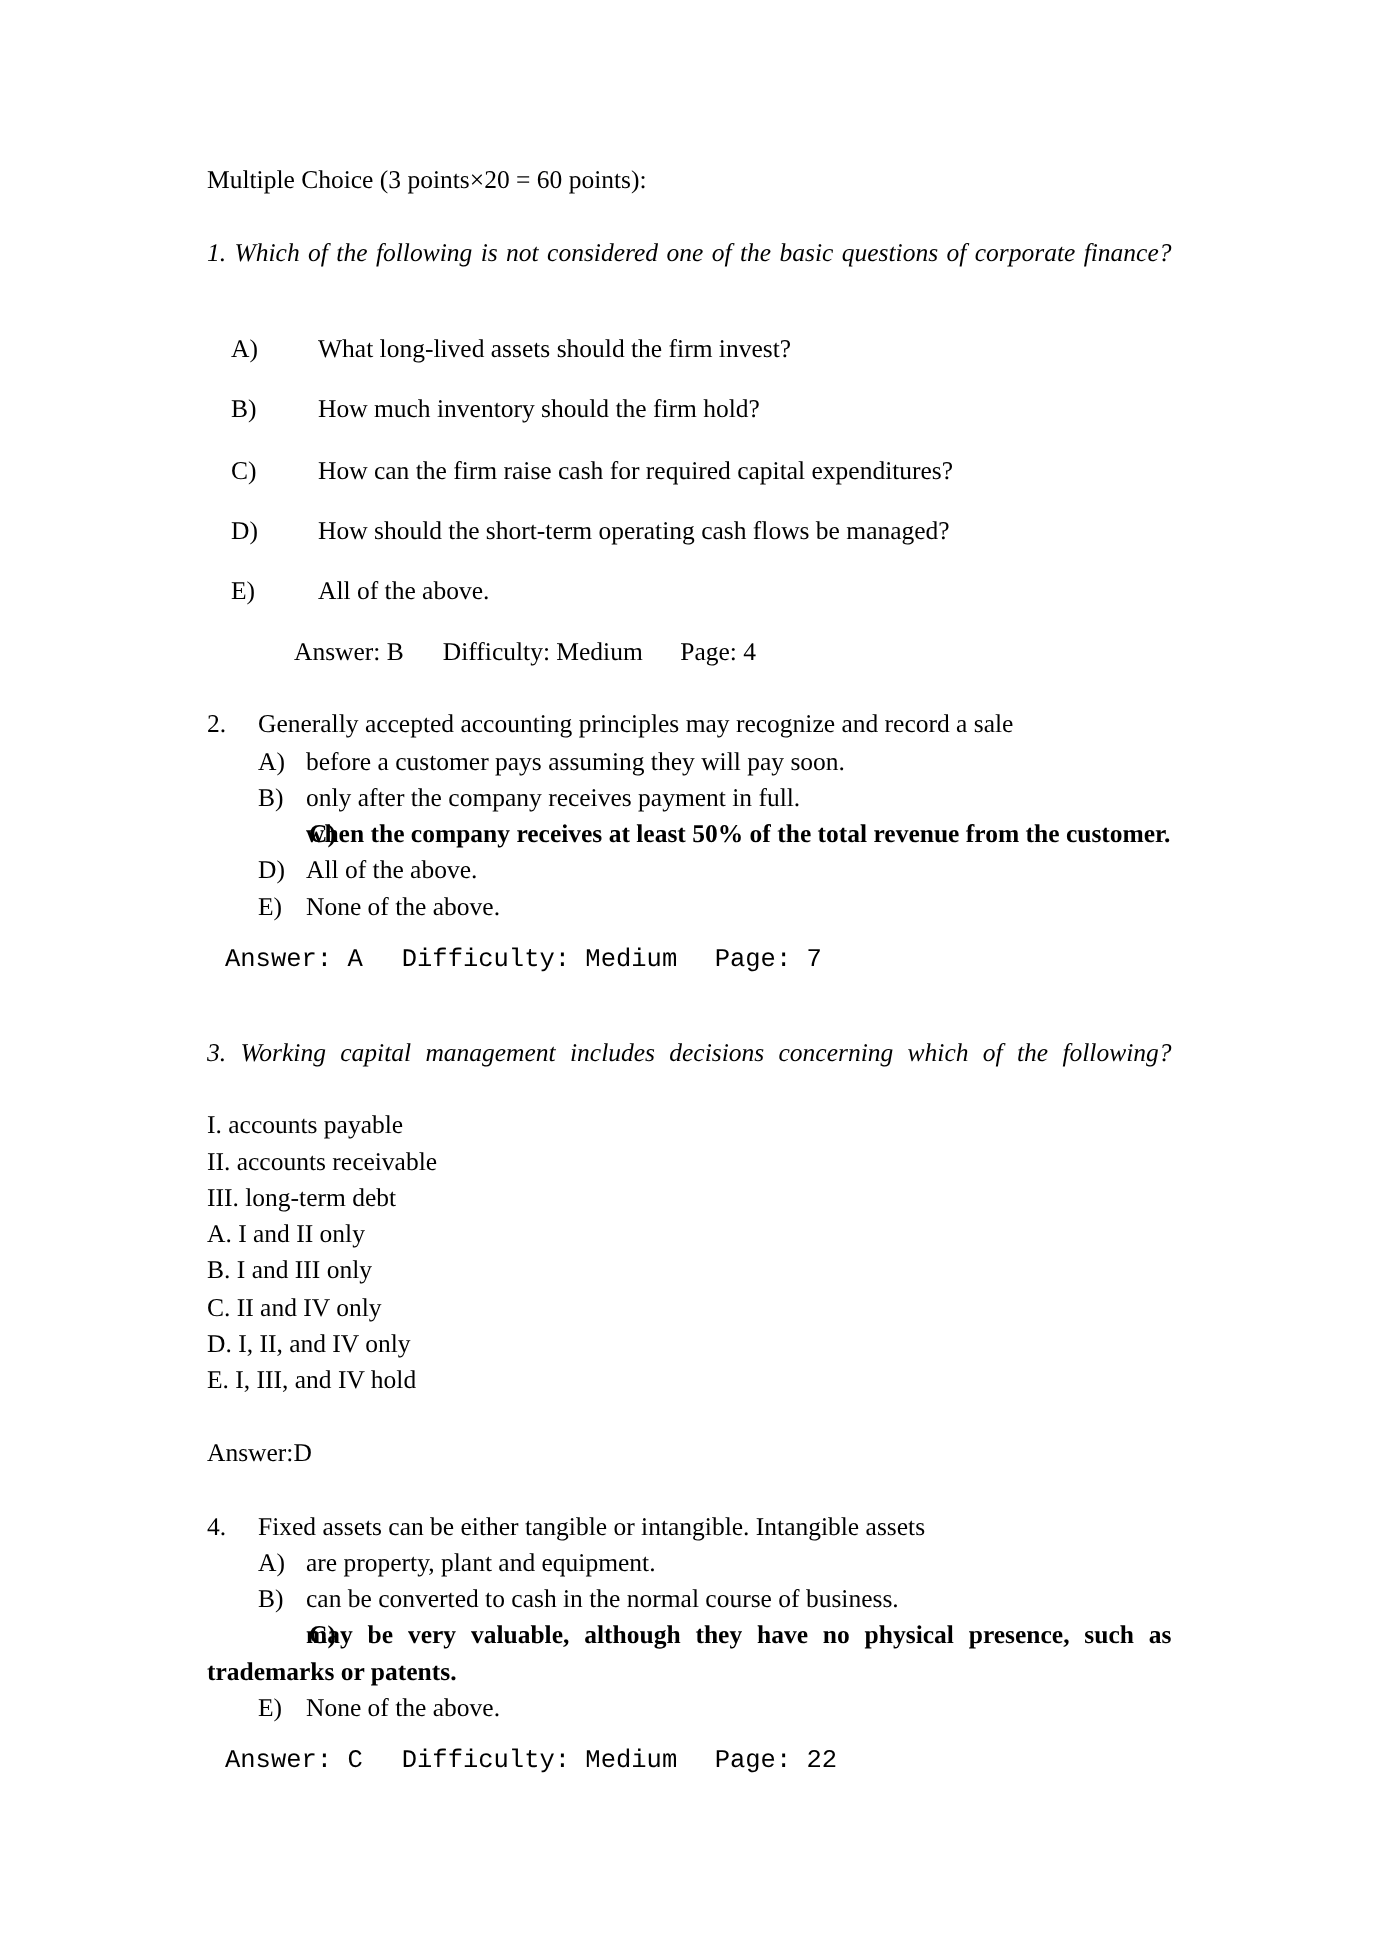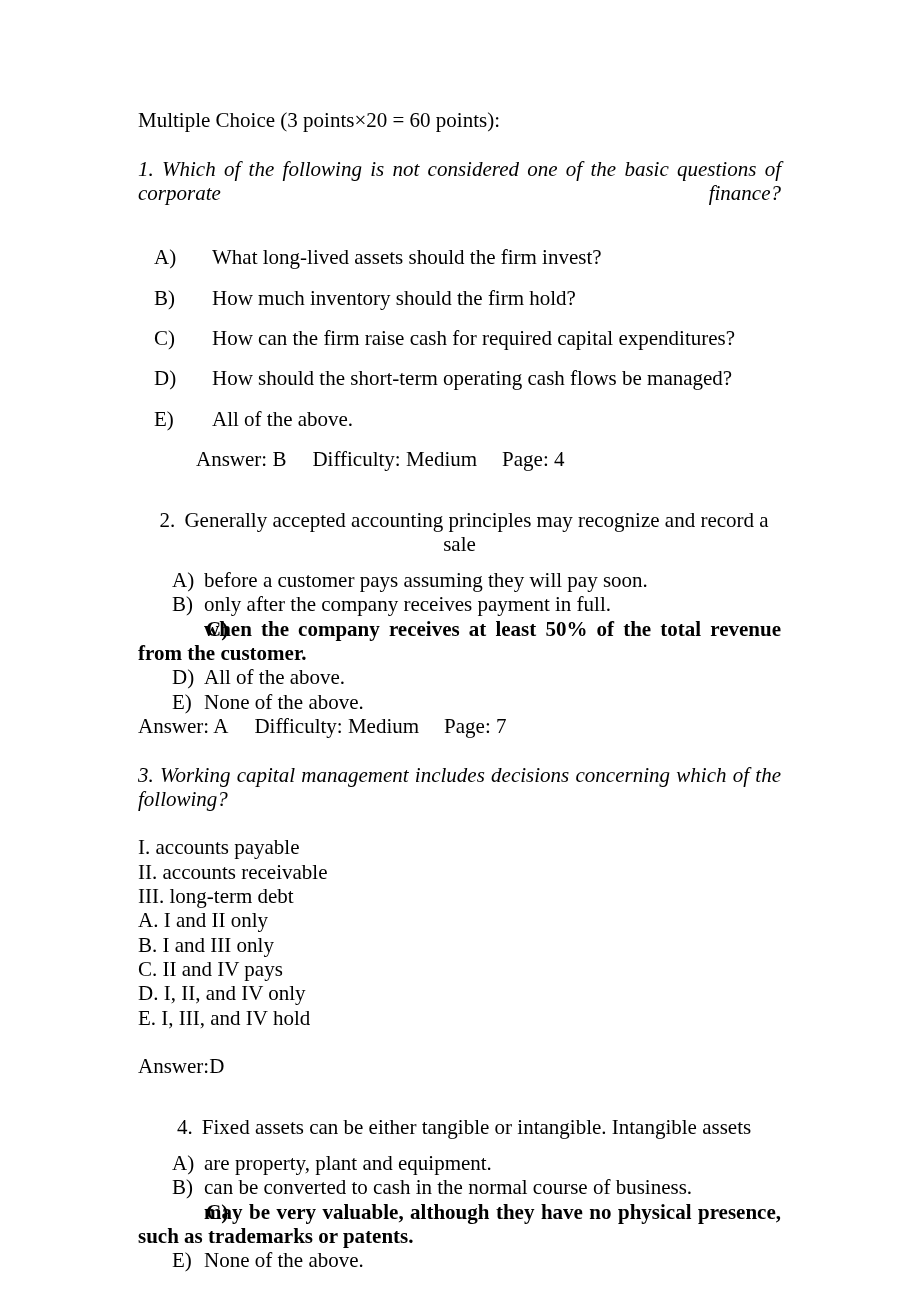--- a/index.html
+++ b/index.html
@@ -17,21 +17,21 @@
   .page {
     position: relative;
     width: 920px;
     height: 1302px;
     background: #ffffff;
     box-sizing: border-box;
     padding: 108px 139px 0 138px;
   }
   .doc {
     width: 643px;
-    font-size: 21px;
+    font-size: 17px;
     line-height: 24.3px;
   }
   .para {
     margin: 0;
     text-align: justify;
     text-justify: inter-word;
     white-space: pre-wrap;
   }
   
   .para.justify-all {
@@ -64,23 +64,23 @@
     display: inline-block;
     width: 58px;
   }
   .ans-tab {
     margin: 0;
     padding-left: 58px;
     white-space: pre;
   }
   
   .q-num {
-    margin: 12px;
+    margin: 0;
     white-space: pre-wrap;
-    text-align: center;
+    text-align: left;
     font-family: Liberation Serif, serif;
   }
   .q-num .lbl {
     display: inline-block;
     width: 34px;
   }
   .opt-ind {
     margin: 0;
     padding-left: 34px;
     white-space: pre;
@@ -94,22 +94,23 @@
     margin: 0;
     text-align: justify;
     text-indent: 34px;
     font-weight: bold;
   }
   .opt-ind-justified .lbl {
     display: inline-block;
     width: 32px;
   }
   .ans-flush {
-    margin: 0;
+    margin: 12px;
     white-space: pre;
+    font-family: Liberation Mono, monospace;
   }
   .tabgap-1 { display: inline-block; width: 26px; }
   .tabgap-2 { display: inline-block; width: 25px; }
 </style>
 </head>
 <body>
 
 <div class="page">
   <div class="doc">
 
@@ -155,21 +156,21 @@
 
     <div class="q-block">
       <p class="para justify-all">3. Working capital management includes decisions concerning which of the following?</p>
 
       <p class="line">I. accounts payable</p>
       <p class="line">II. accounts receivable</p>
       <p class="line">III. long-term debt</p>
 
       <p class="line">A. I and II only</p>
       <p class="line">B. I and III only</p>
-      <p class="line">C. II and IV pays</p>
+      <p class="line">C. II and IV only</p>
       <p class="line">D. I, II, and IV only</p>
       <p class="line">E. I, III, and IV hold</p>
 
       <div class="blank">&nbsp;</div>
 
       <p class="line">Answer:D</p>
     </div>
 
     <div class="blank">&nbsp;</div>
 
@@ -178,16 +179,17 @@
 
       <p class="opt-ind"><span class="lbl">A)</span><span>are property, plant and equipment.</span></p>
 
       <p class="opt-ind"><span class="lbl">B)</span><span>can be converted to cash in the normal course of business.</span></p>
 
       <p class="opt-ind-justified"><span class="lbl">C)</span><span>may be very valuable, although they have no physical presence, such as trademarks or patents.</span></p>
 
 
       <p class="opt-ind"><span class="lbl">E)</span><span>None of the above.</span></p>
 
+      <p class="ans-flush"><span>Answer: C</span><span class="tabgap-1"></span><span>Difficulty: Medium</span><span class="tabgap-2"></span><span>Page: 22</span></p>
     </div>
 
   </div>
 </div>
 
 </body></html>

